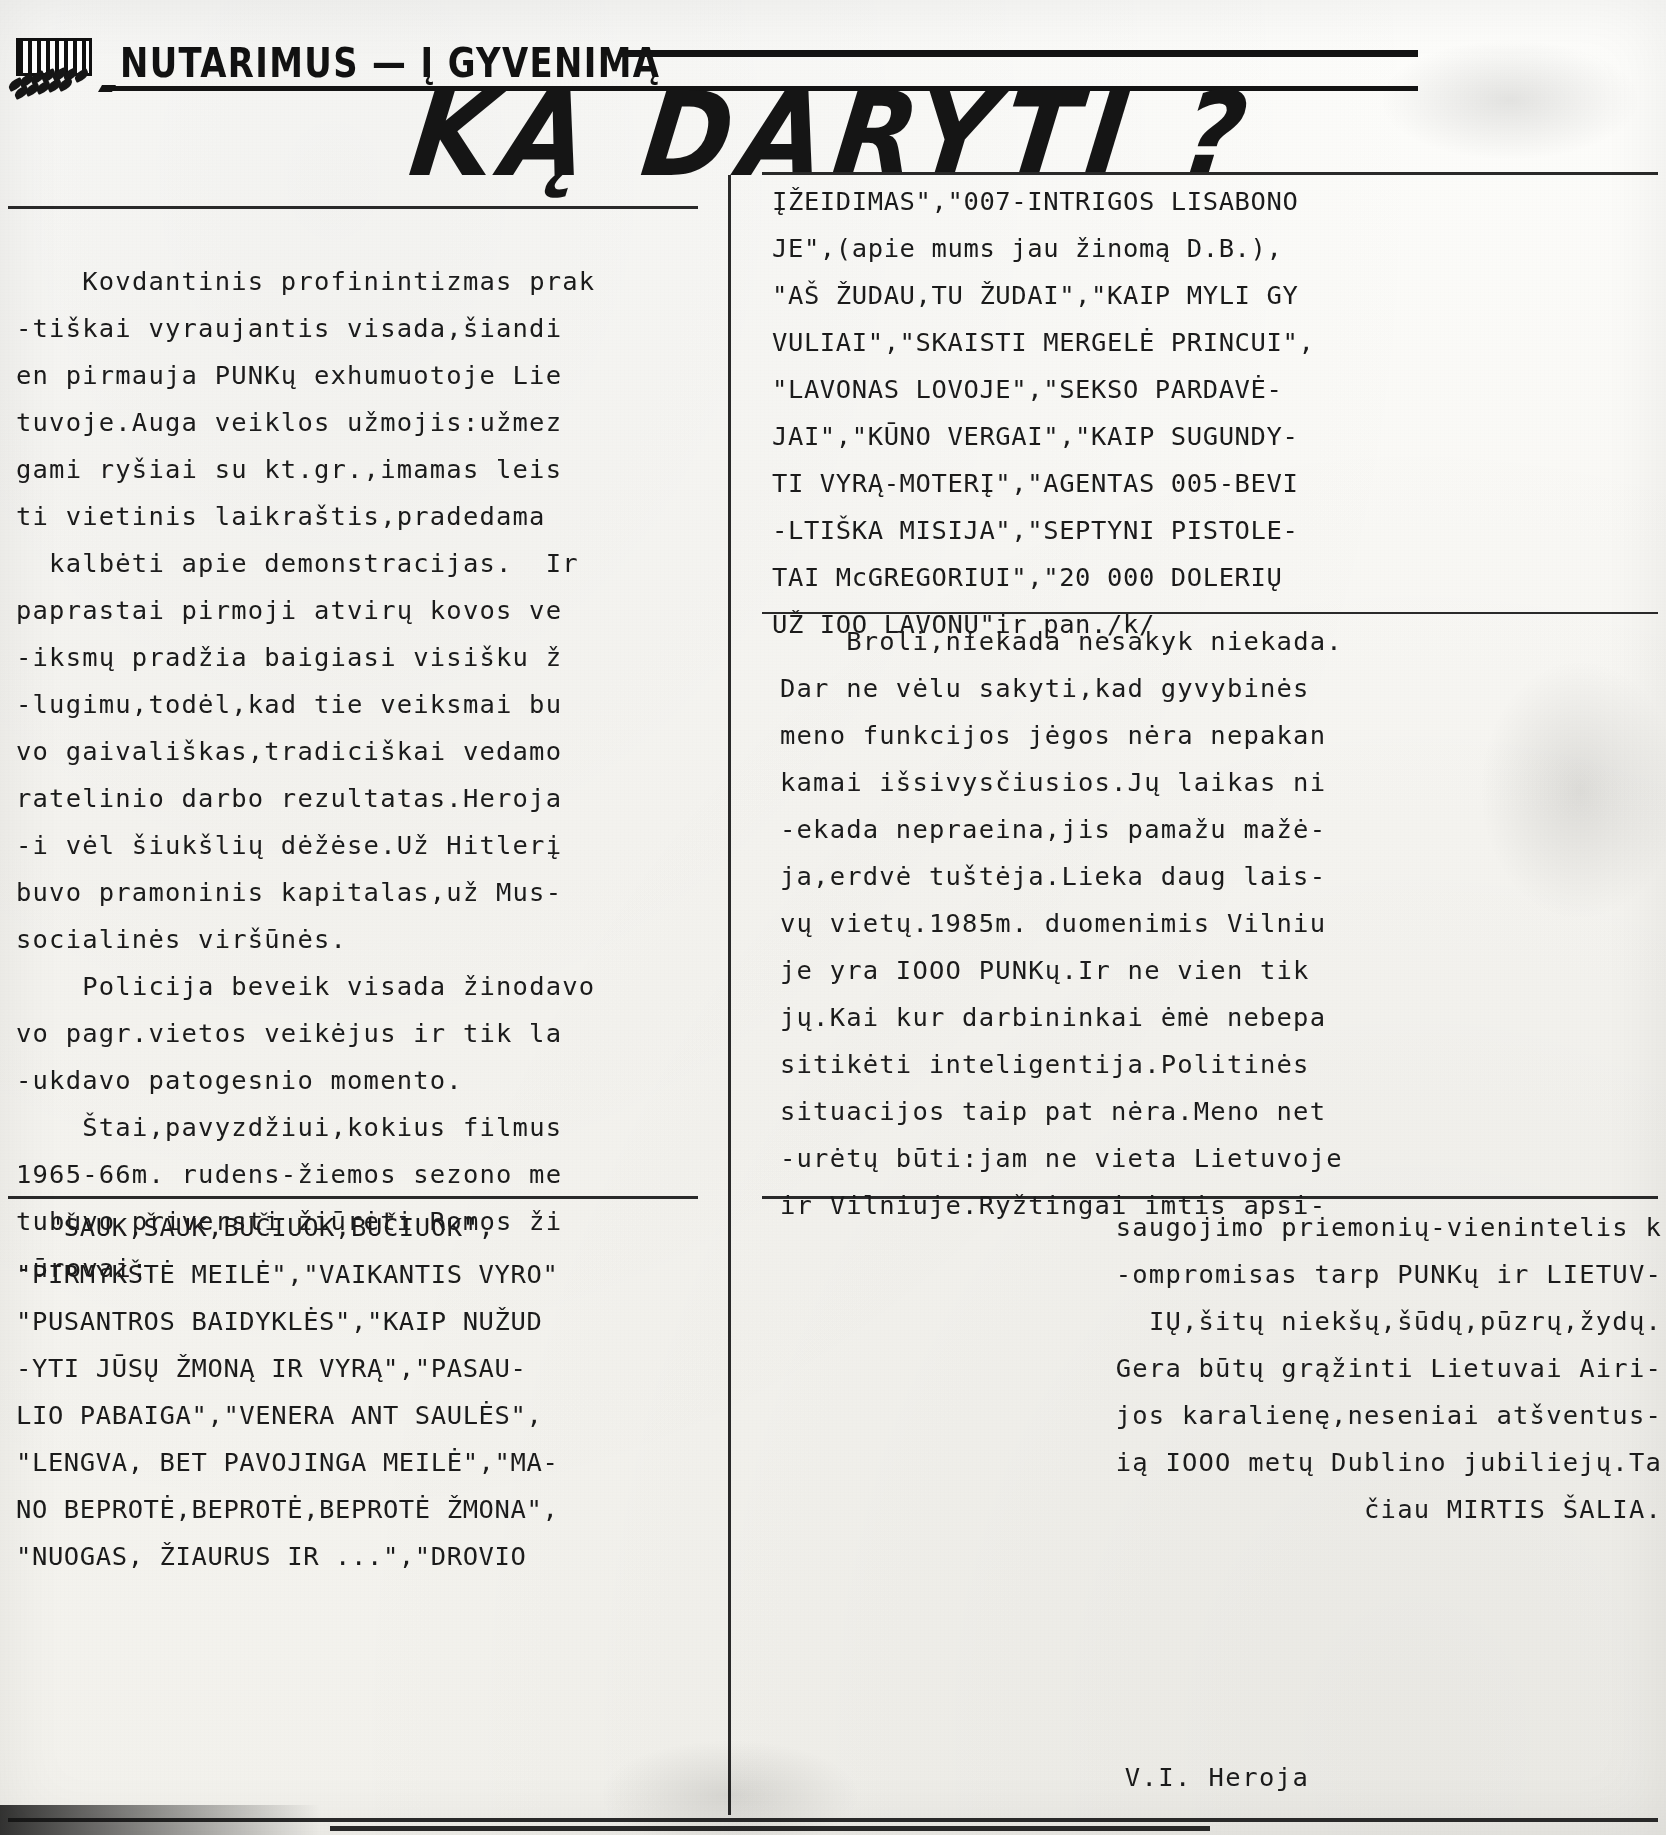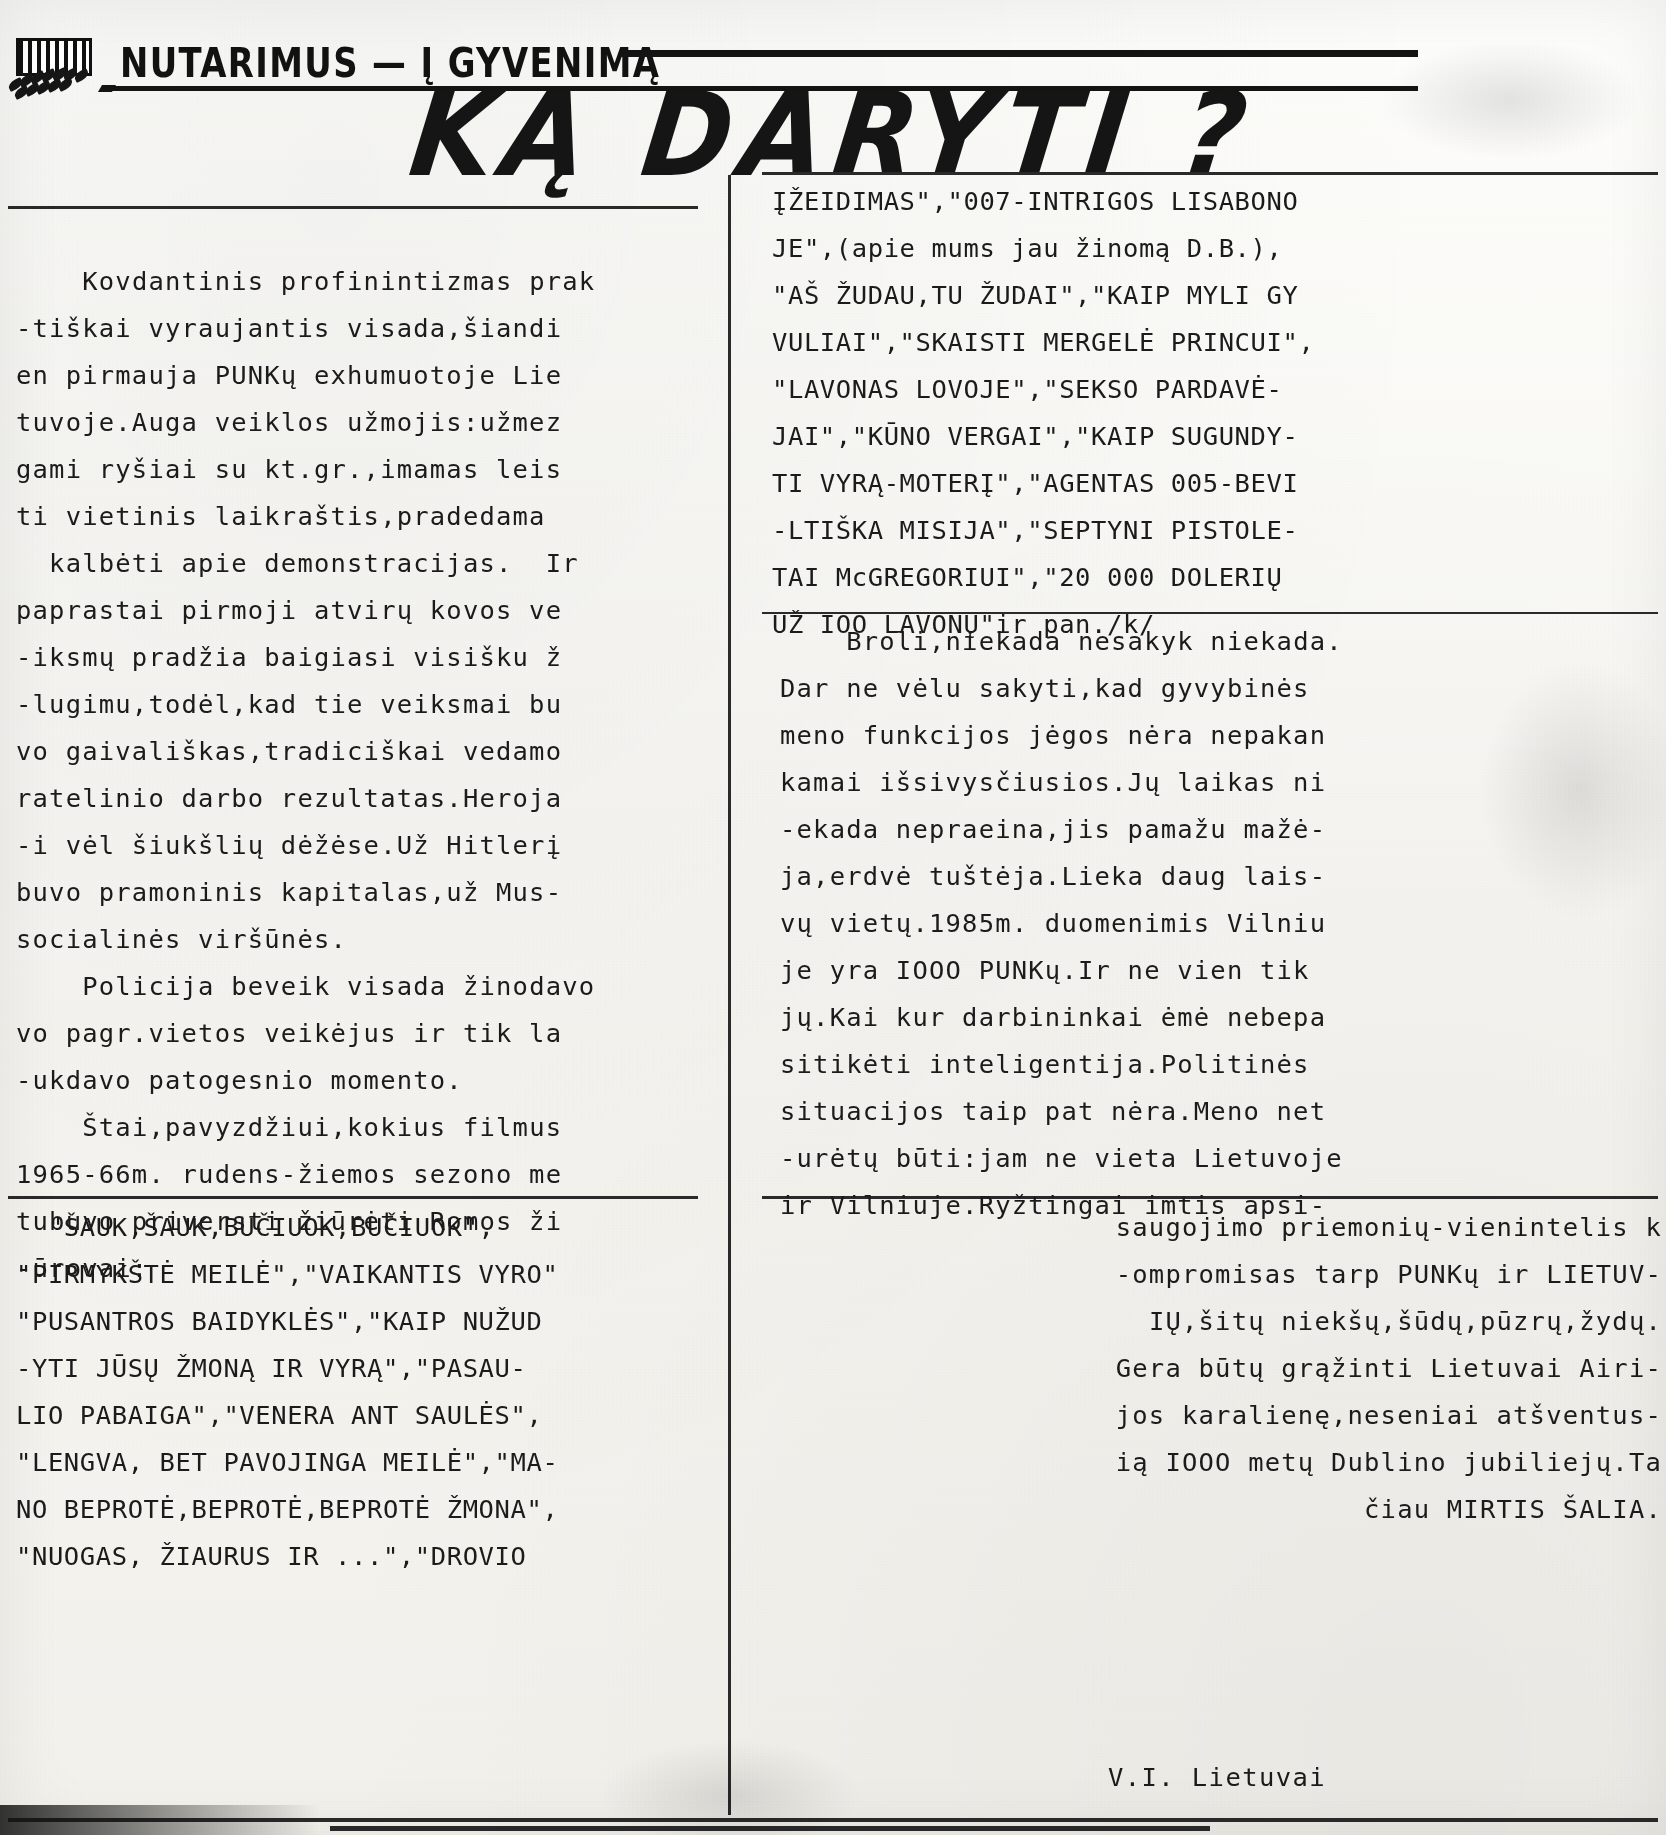--- a/index.html
+++ b/index.html
@@ -307,19 +307,19 @@
 situacijos taip pat nėra.Meno net
 -urėtų būti:jam ne vieta Lietuvoje
 ir Vilniuje.Ryžtingai imtis apsi-</div>
 <div class="col col-right-3">saugojimo priemonių-vienintelis k
 -ompromisas tarp PUNKų ir LIETUV-
 IŲ,šitų niekšų,šūdų,pūzrų,žydų.
 Gera būtų grąžinti Lietuvai Airi-
 jos karalienę,neseniai atšventus-
 ią IOOO metų Dublino jubiliejų.Ta
 čiau MIRTIS ŠALIA.</div>
-<div class="signature">V.I. Lietuvai</div>
+<div class="signature">V.I. Heroja</div>
 
 <div class="smudge" style="left:1380px; top:40px;  width:260px; height:120px;"></div>
 <div class="smudge" style="left:1480px; top:660px; width:200px; height:260px;"></div>
 <div class="smudge" style="left:600px;  top:1740px; width:260px; height:110px;"></div>
 <div class="corner-dark"></div>
 <div class="edge-shadow"></div>
 
 </body></html>

